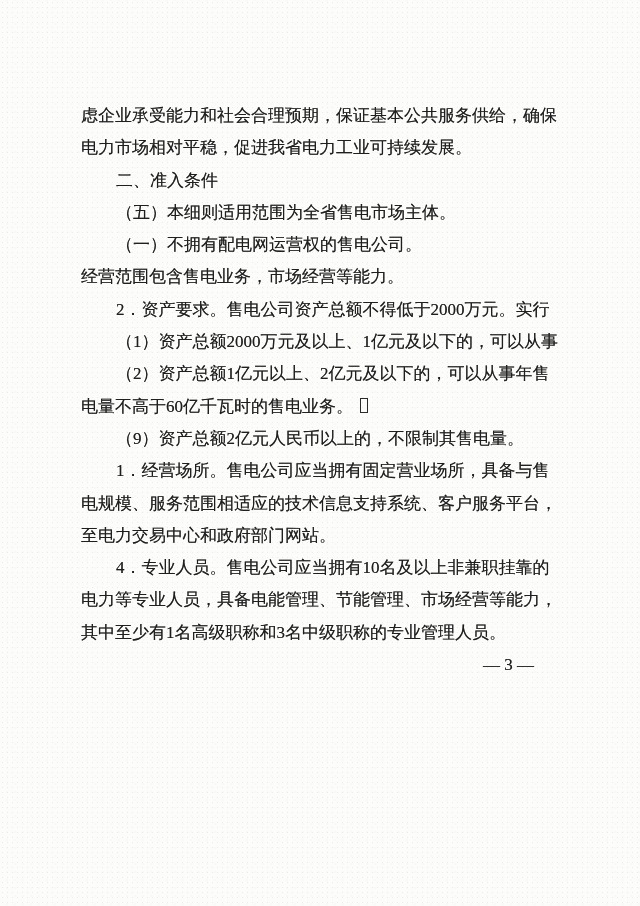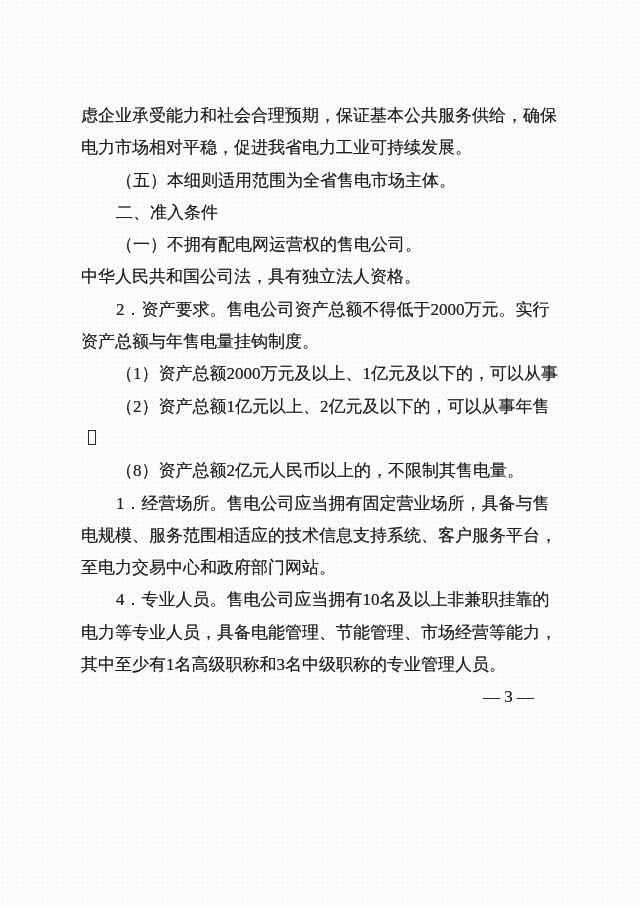--- a/index.html
+++ b/index.html
@@ -49,30 +49,29 @@
   }
 </style>
 </head>
 <body>
 
 <div class="page">
   <div class="textblock">
 
     <div class="line">虑企业承受能力和社会合理预期，保证基本公共服务供给，确保</div>
     <div class="line">电力市场相对平稳，促进我省电力工业可持续发展。</div>
+    <div class="line ind">二、准入条件</div>
     <div class="line ind">（五）本细则适用范围为全省售电市场主体。</div>
-    <div class="line ind">二、准入条件</div>
     <div class="line ind">（一）不拥有配电网运营权的售电公司。</div>
-    <div class="line">中华人民共和国公司法，具有独立法人资格。</div>
+    <div class="line">经营范围包含售电业务，市场经营等能力。</div>
     <div class="line ind">2．资产要求。售电公司资产总额不得低于2000万元。实行</div>
-    <div class="line">资产总额与年售电量挂钩制度。</div>
     <div class="line ind">（1）资产总额2000万元及以上、1亿元及以下的，可以从事</div>
     <div class="line ind">（2）资产总额1亿元以上、2亿元及以下的，可以从事年售</div>
-    <div class="line"><span class="tofu"></span></div>
-    <div class="line ind">（8）资产总额2亿元人民币以上的，不限制其售电量。</div>
+    <div class="line"><span>电量不高于60亿千瓦时的售电业务。</span><span class="tofu"></span></div>
+    <div class="line ind">（9）资产总额2亿元人民币以上的，不限制其售电量。</div>
     <div class="line ind">1．经营场所。售电公司应当拥有固定营业场所，具备与售</div>
     <div class="line">电规模、服务范围相适应的技术信息支持系统、客户服务平台，</div>
     <div class="line">至电力交易中心和政府部门网站。</div>
     <div class="line ind">4．专业人员。售电公司应当拥有10名及以上非兼职挂靠的</div>
     <div class="line">电力等专业人员，具备电能管理、节能管理、市场经营等能力，</div>
     <div class="line">其中至少有1名高级职称和3名中级职称的专业管理人员。</div>
     <div class="line pagenum">— 3 —</div>
 
   </div>
 </div>

